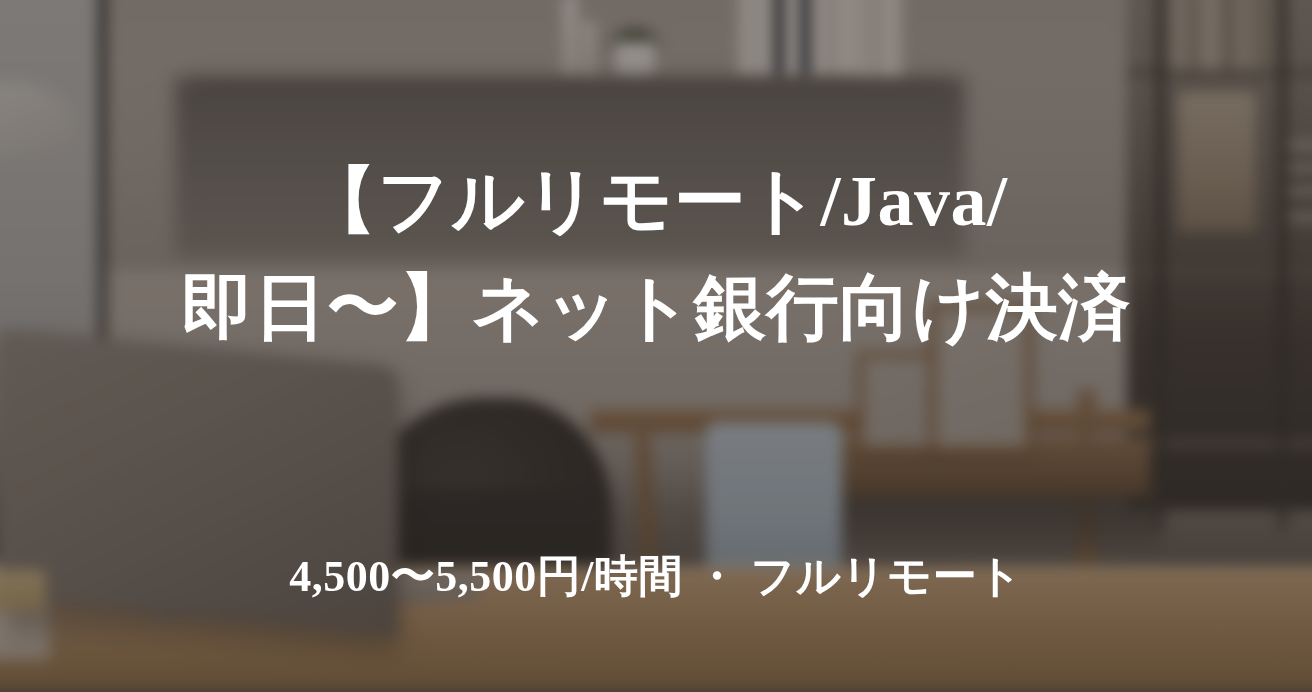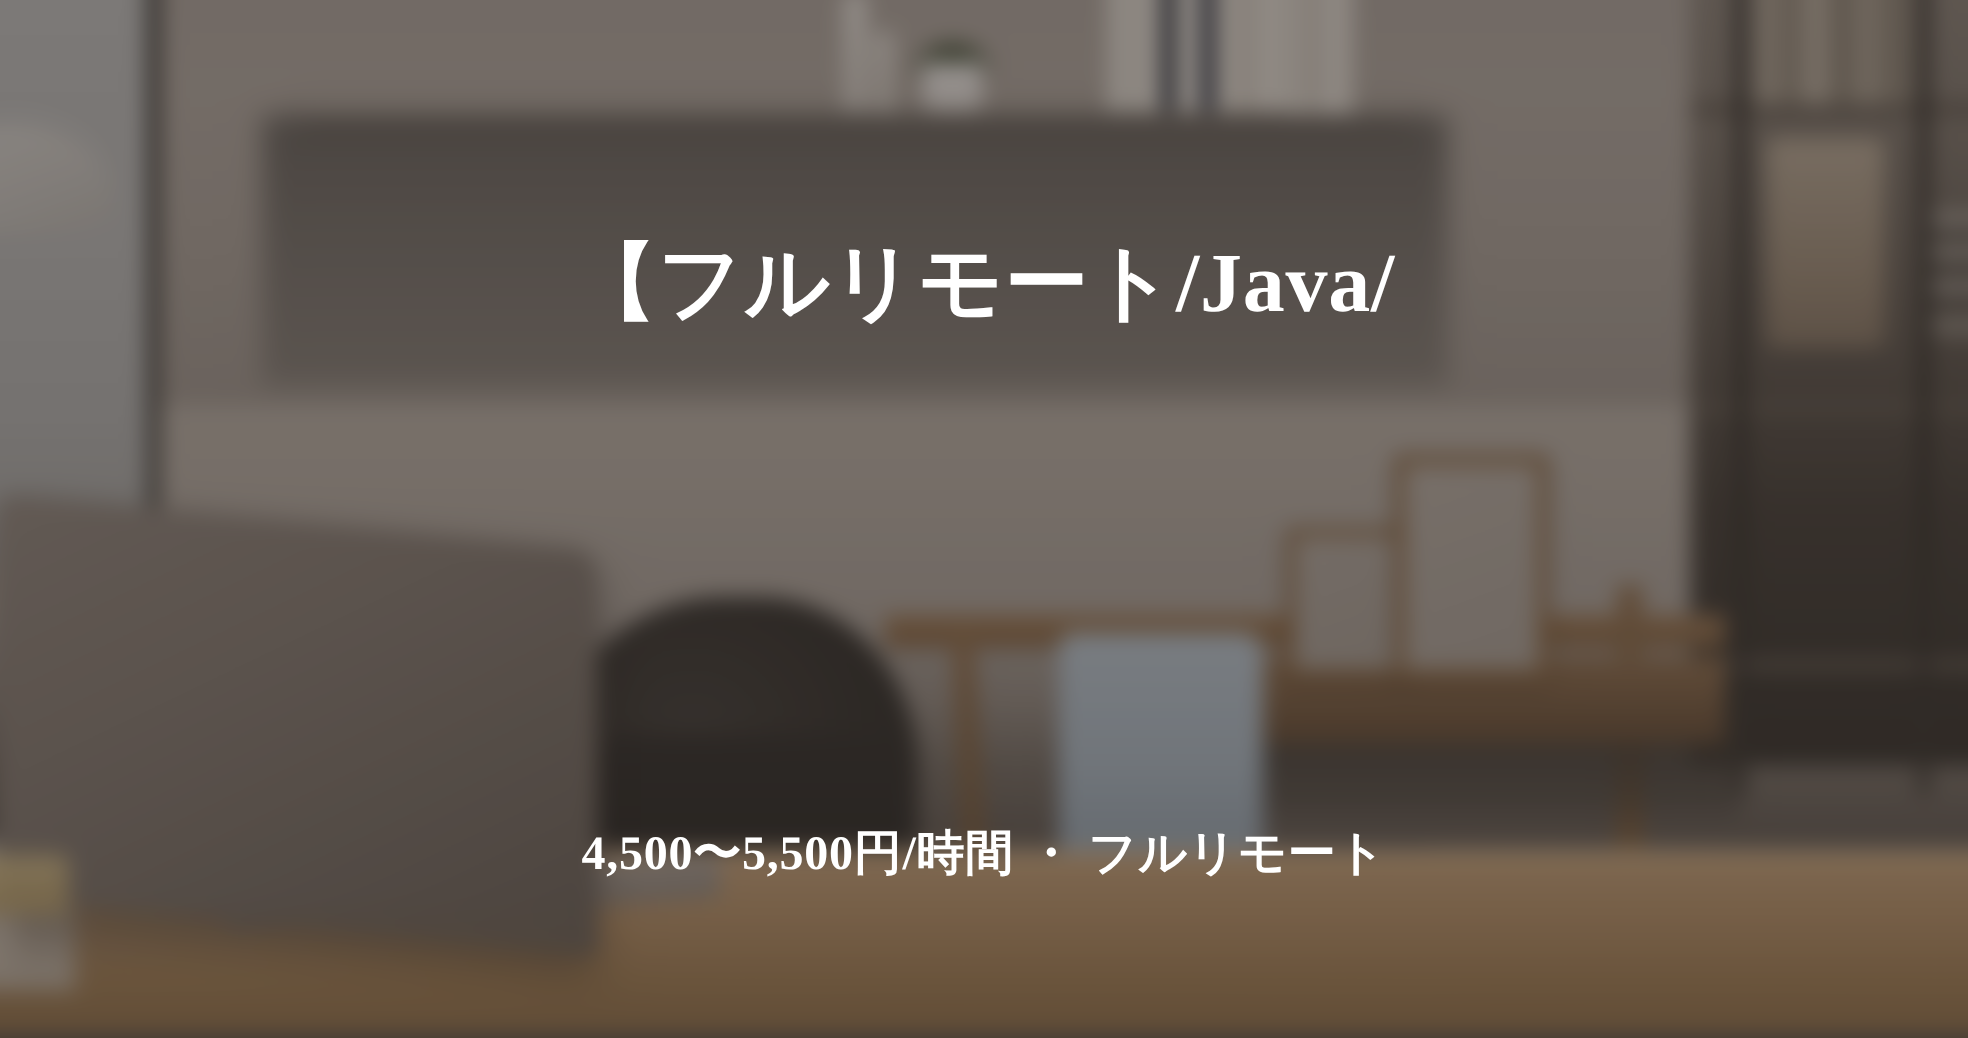--- a/index.html
+++ b/index.html
@@ -293,36 +293,36 @@
     flex-direction: column;
     align-items: center;
   }
   .title {
     margin: 0;
     position: absolute;
     top: 148px;
     left: 0; right: 0;
     text-align: center;
     color: #ffffff;
-    font-size: 56px;
+    font-size: 72px;
     font-weight: 700;
     line-height: 1.48;
     letter-spacing: .5px;
     padding: 0 120px;
     box-sizing: border-box;
     font-family: "Liberation Serif", "DejaVu Serif", serif;
   }
   .subtitle {
     margin: 0;
     position: absolute;
     top: 548px;
     left: 0; right: 0;
     text-align: center;
     color: #ffffff;
-    font-size: 32px;
+    font-size: 44px;
     font-weight: 700;
     line-height: 1.3;
     letter-spacing: .5px;
     font-family: "Liberation Serif", "DejaVu Serif", serif;
   }
 </style>
 </head>
 <body>
 
 <div id="stage">
@@ -380,17 +380,17 @@
       <div class="laptop-base"></div>
       <div class="laptop-lid"></div>
       <div class="laptop-refl"></div>
       <div class="trinket"></div>
     </div>
   </div>
 
   <div class="overlay"></div>
 
   <div class="content">
-    <h1 class="title"><span>【フルリモート/Java/</span><br><br></h1>
+    <h1 class="title"><span>【フルリモート/Java/</span><br><span>即日〜】ネット銀行向け決済</span><br></h1>
     <p class="subtitle">4,500〜5,500円/時間 ・ フルリモート</p>
   </div>
 
 </div>
 
 </body></html>

